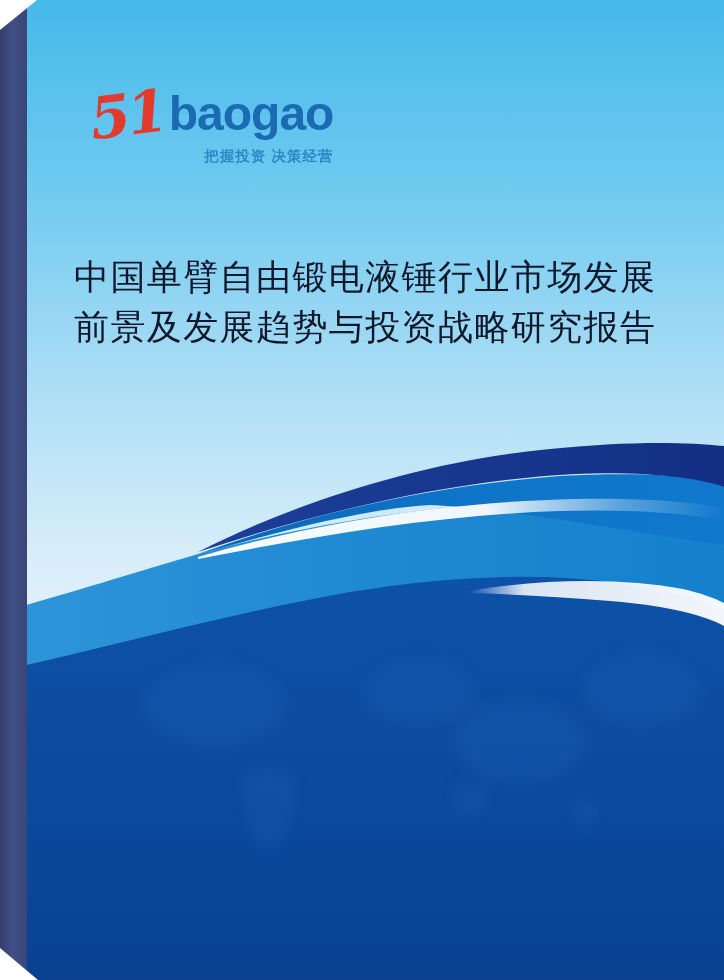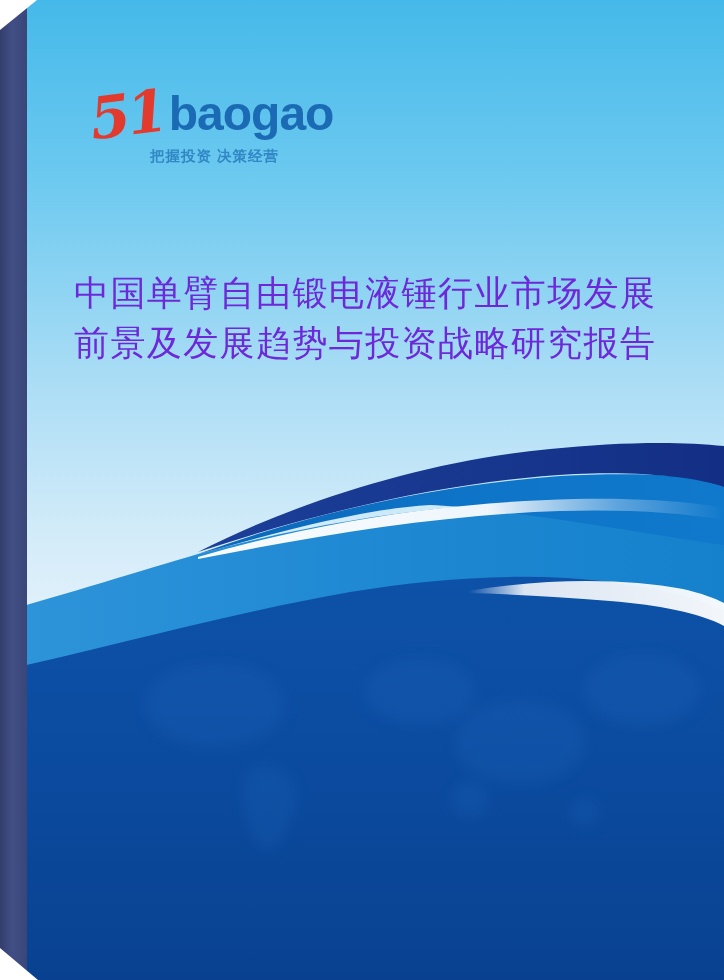--- a/index.html
+++ b/index.html
@@ -16,26 +16,26 @@
     font-family:"DejaVu Serif","Liberation Serif",serif;
     font-style:italic;font-weight:800;font-size:58px;color:#e33a2e;
     transform:rotate(-7deg);display:inline-block;margin-top:0px;letter-spacing:-3px;
   }
   .logo-name{
     font-weight:bold;font-size:48px;color:#1b6bb4;letter-spacing:-1px;
     display:inline-block;margin-left:4px;margin-top:4px;
   }
   .logo-tagline{
     margin-left:60px;margin-top:3px;
-    font-size:14.5px;font-weight:bold;color:#3186c4;letter-spacing:1px;white-space:nowrap;
+    font-size:14.5px;font-weight:bold;color:#3186c4;letter-spacing:1px;white-space:nowrap;text-align:right;
   }
   
   .title{
-    position:absolute;left:74px;top:268px;z-index:5;
-    color:#6d28d9;font-size:35px;letter-spacing:1.4px;line-height:50px;
+    position:absolute;left:74px;top:252px;z-index:5;
+    color:#0f172a;font-size:35px;letter-spacing:1.4px;line-height:50px;
     font-weight:500;white-space:nowrap;
   }
 </style>
 </head>
 <body>
 
 <div class="cover">
 
   <svg class="bg" viewBox="0 0 724 980" preserveAspectRatio="none">
     <defs>

